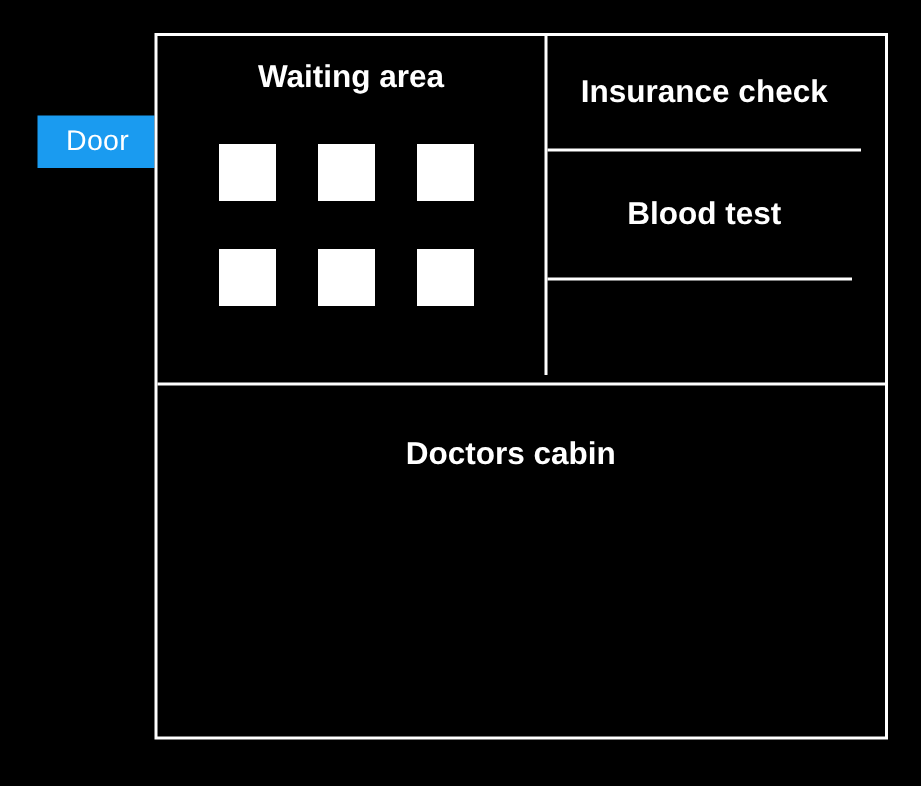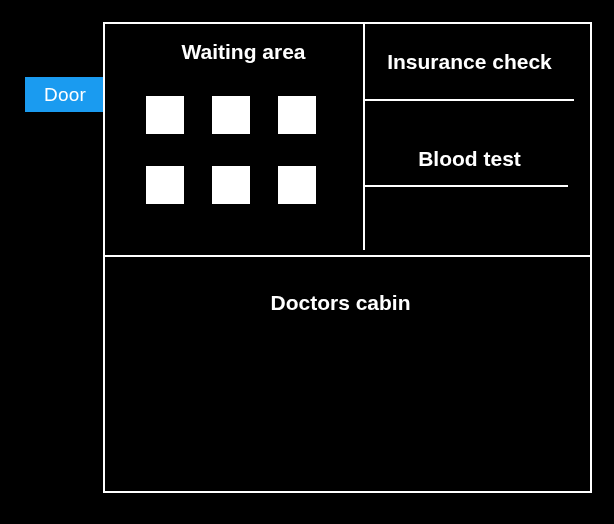--- a/index.html
+++ b/index.html
@@ -60,21 +60,20 @@
     height: 231px;
   }
 
   
   .waiting-area {
     position: absolute;
     left: 0;
     top: 0;
     width: 258px;
     height: 231px;
-    padding-left: 19px;
   }
 
   .room-title {
     color: #ffffff;
     font-size: 21px;
     font-weight: bold;
     text-align: center;
     white-space: nowrap;
   }
 
@@ -124,21 +123,21 @@
   .service-room {
     position: absolute;
     left: 0;
     right: 0;
     display: flex;
     align-items: center;
     justify-content: center;
   }
 
   .service-room.insurance { top: 0;    height: 75px; }
-  .service-room.blood     { top: 77px; height: 84px; margin-top: 16px; }
+  .service-room.blood     { top: 77px; height: 84px; }
   .service-room.bp        { top: 163px; height: 68px; }
 
   .service-divider {
     position: absolute;
     height: 2px;
     background: #ffffff;
   }
   .service-divider.d1 { left: 0;  right: 0;  top: 75px; }
   .service-divider.d2 { left: 0;  right: 6px; top: 161px; }
 

